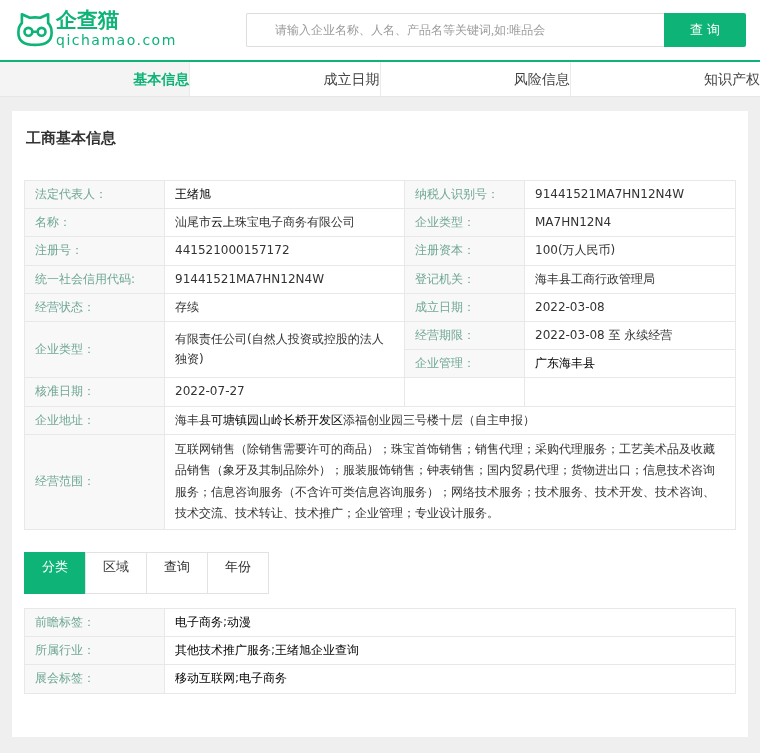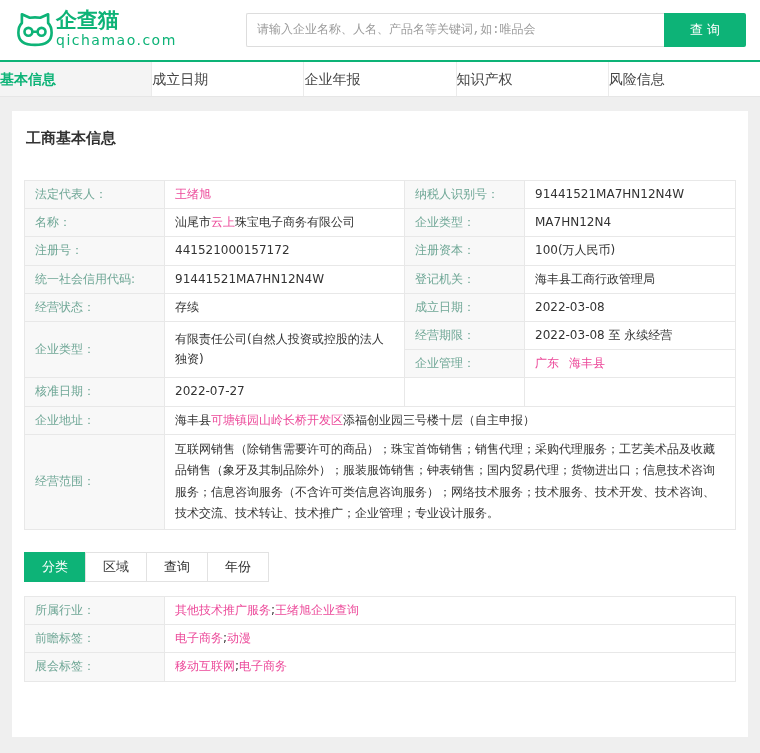--- a/index.html
+++ b/index.html
@@ -5,45 +5,45 @@
   *{box-sizing:border-box;margin:0;padding:0}
   html,body{width:760px}
   body{min-height:753px;background:#efefef;font-family:"DejaVu Sans","Liberation Sans",sans-serif;color:#333}
 
   
   .header{height:60px;background:#fff;display:flex;align-items:center;padding:0 14px}
   .logo{display:flex;align-items:flex-start;width:232px;cursor:pointer}
   .logo-title{font-size:21px;font-weight:bold;color:#0db377;line-height:1.1}
   .logo-domain{font-size:14px;color:#0db377;letter-spacing:1.5px}
   .search{flex:1;display:flex;height:34px}
-  .search input{flex:1;border:1px solid #ddd;border-right:none;padding:0 10px;font-size:12px;color:#333;outline:none;border-radius:2px 0 0 2px;font-family:Liberation Mono, monospace}
+  .search input{flex:1;border:1px solid #ddd;border-right:none;padding:0 28px;font-size:12px;color:#333;outline:none;border-radius:2px 0 0 2px;font-family:Liberation Serif, serif}
   .search input::placeholder{color:#9b9b9b}
   .search-btn{width:82px;background:#0db377;color:#fff;border:none;font-size:13px;letter-spacing:4px;text-indent:4px;cursor:pointer;border-radius:0 2px 2px 0;font-family:inherit}
 
   
   .nav{display:flex;background:#fff;border-top:2px solid #0db377;border-bottom:1px solid #e6e6e6;height:37px}
-  .nav-tab{flex:1;text-align:left;line-height:34px;font-size:14px;color:#444;border-right:1px solid #ebebeb;cursor:pointer;white-space:nowrap}
+  .nav-tab{flex:1;text-align:right;line-height:34px;font-size:14px;color:#444;border-right:1px solid #ebebeb;cursor:pointer;white-space:nowrap}
   .nav-tab:last-child{border-right:none}
   .nav-tab.active{color:#0db377;background:#f4f4f4;font-weight:bold}
 
   
   .content{padding:14px 12px 0}
   .card{background:#fff;padding:16px 12px 14px;min-height:626px}
   .section-title{font-size:15px;font-weight:bold;color:#333;margin:2px 0 32px 2px}
 
   table{width:100%;border-collapse:collapse;font-size:12px;table-layout:fixed}
   td{border:1px solid #e8e8e8;padding:4px 10px;line-height:1.6;word-break:break-all;vertical-align:middle;color:#333}
   td.lbl{background:#f8f8f8;color:#6fa796}
   td.scope{line-height:1.8}
-  a.link{color:#ec4899;text-decoration:none;cursor:pointer}
-  .gap-r{margin-right:10px}
+  a.link{color:#000000;text-decoration:none;cursor:pointer}
+  .gap-r{}
 
   
   .filter-tabs{display:flex;margin:22px 0 14px}
-  .ftab{min-width:62px;padding:0 12px;height:30px;line-height:28px;text-align:center;font-size:13px;color:#333;background:#fff;border:1px solid #e2e2e2;margin-left:-1px;cursor:pointer;white-space:nowrap}
+  .ftab{min-width:62px;padding:0 12px;height:42px;line-height:28px;text-align:center;font-size:13px;color:#333;background:#fff;border:1px solid #e2e2e2;margin-left:-1px;cursor:pointer;white-space:nowrap}
   .ftab.active{background:#0db377;border-color:#0db377;color:#fff;margin-left:0;line-height:30px;border:none}
 </style>
 </head>
 <body>
 
 <div class="page">
 
   <div class="header">
     <div class="logo">
       <svg width="42" height="42" viewBox="0 0 48 48">
@@ -61,23 +61,22 @@
     </div>
     <div class="search">
       <input type="text" placeholder="请输入企业名称、人名、产品名等关键词,如:唯品会" style="">
       <button class="search-btn">查询</button>
     </div>
   </div>
 
   <div class="nav">
     <div class="nav-tab active">基本信息</div>
     <div class="nav-tab">成立日期</div>
-    <div class="nav-tab">企业年报</div>
+    <div class="nav-tab">风险信息</div>
     <div class="nav-tab">知识产权</div>
-    <div class="nav-tab">风险信息</div>
   </div>
 
   <div class="content">
     <div class="card">
 
       <div class="section-title">工商基本信息</div>
 
       <table class="info-table">
         <colgroup>
             <col style="width:140px">
@@ -150,26 +149,26 @@
         <div class="ftab">年份</div>
       </div>
 
       <table class="tags-table">
         <colgroup>
             <col style="width:140px">
             <col>
           </colgroup>
         <tbody>
           <tr>
+            <td class="lbl">前瞻标签：</td>
+            <td class="val"><a class="link">电子商务</a><span class="sep">;</span><a class="link">动漫</a></td>
+          </tr>
+          <tr>
             <td class="lbl">所属行业：</td>
             <td class="val"><a class="link">其他技术推广服务</a><span class="sep">;</span><a class="link">王绪旭企业查询</a></td>
-          </tr>
-          <tr>
-            <td class="lbl">前瞻标签：</td>
-            <td class="val"><a class="link">电子商务</a><span class="sep">;</span><a class="link">动漫</a></td>
           </tr>
           <tr>
             <td class="lbl">展会标签：</td>
             <td class="val"><a class="link">移动互联网</a><span class="sep">;</span><a class="link">电子商务</a></td>
           </tr>
 
         </tbody>
       </table>
 
     </div>

